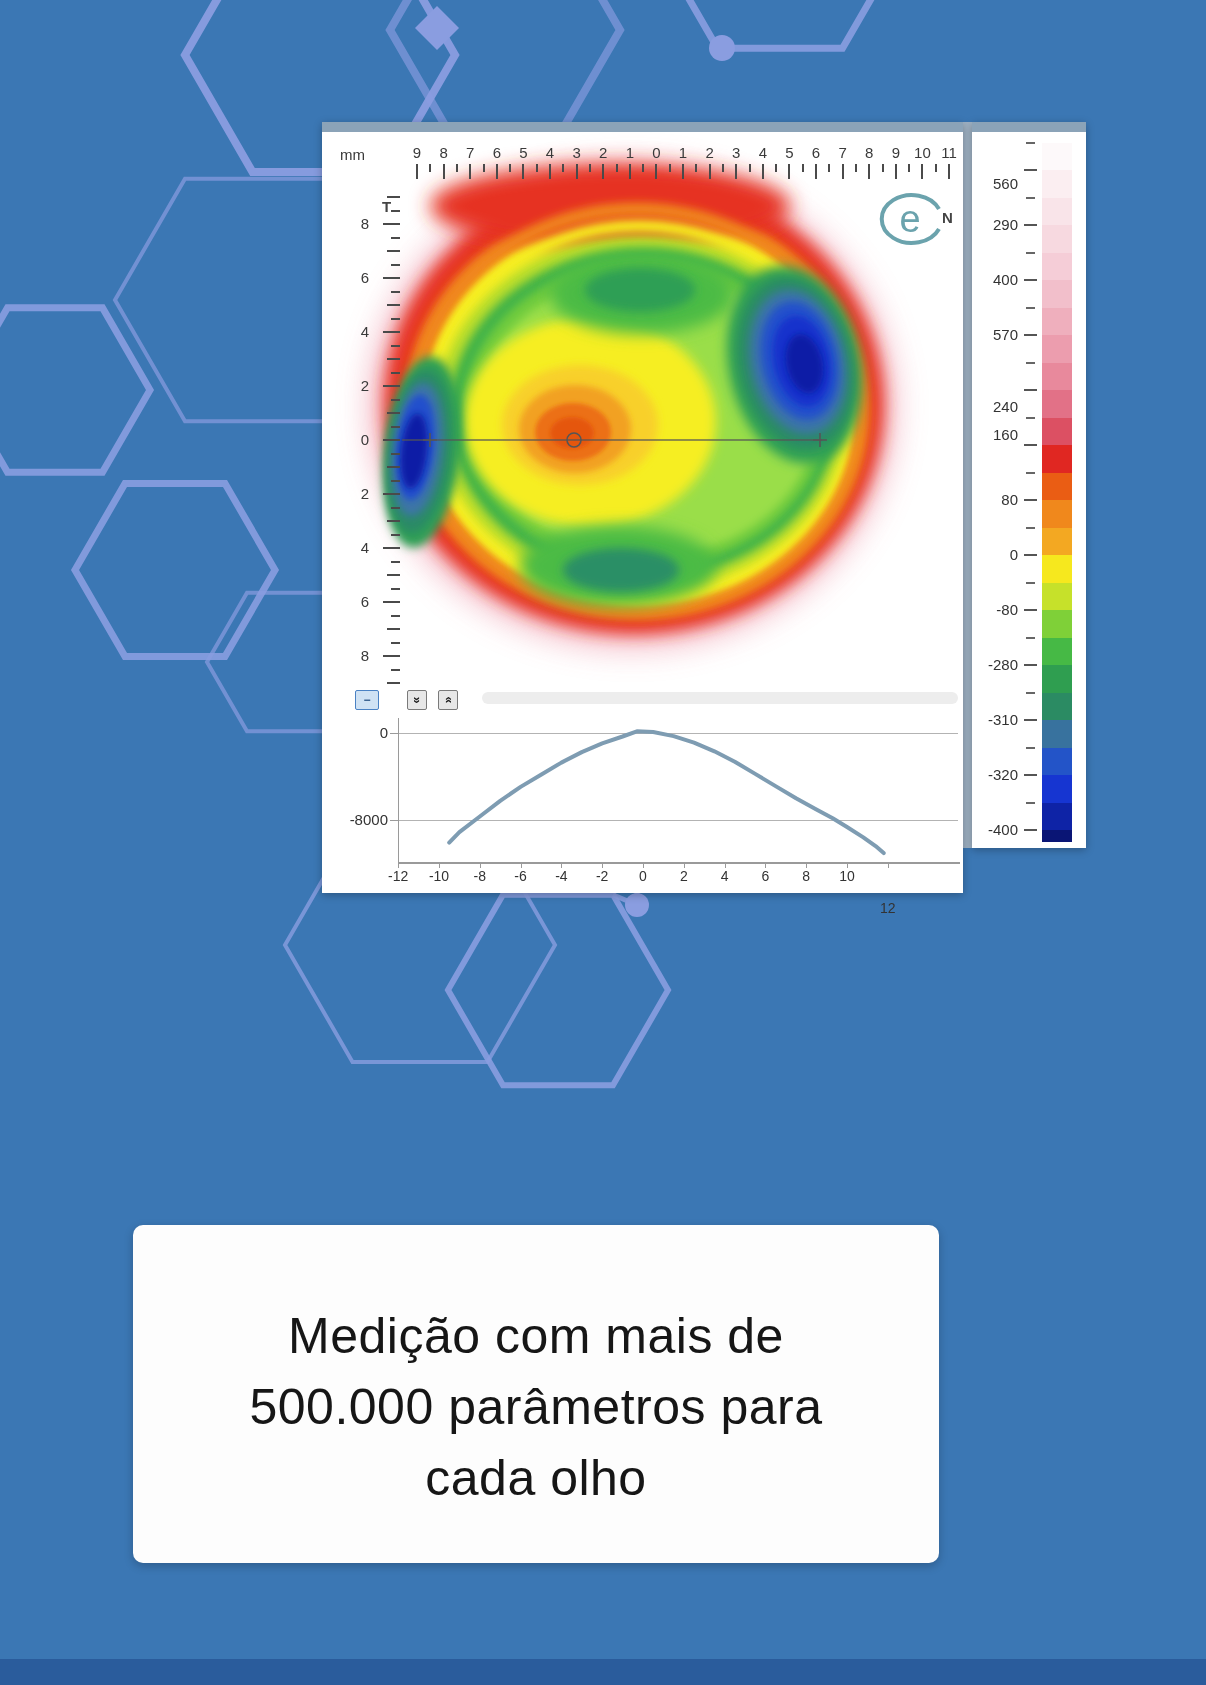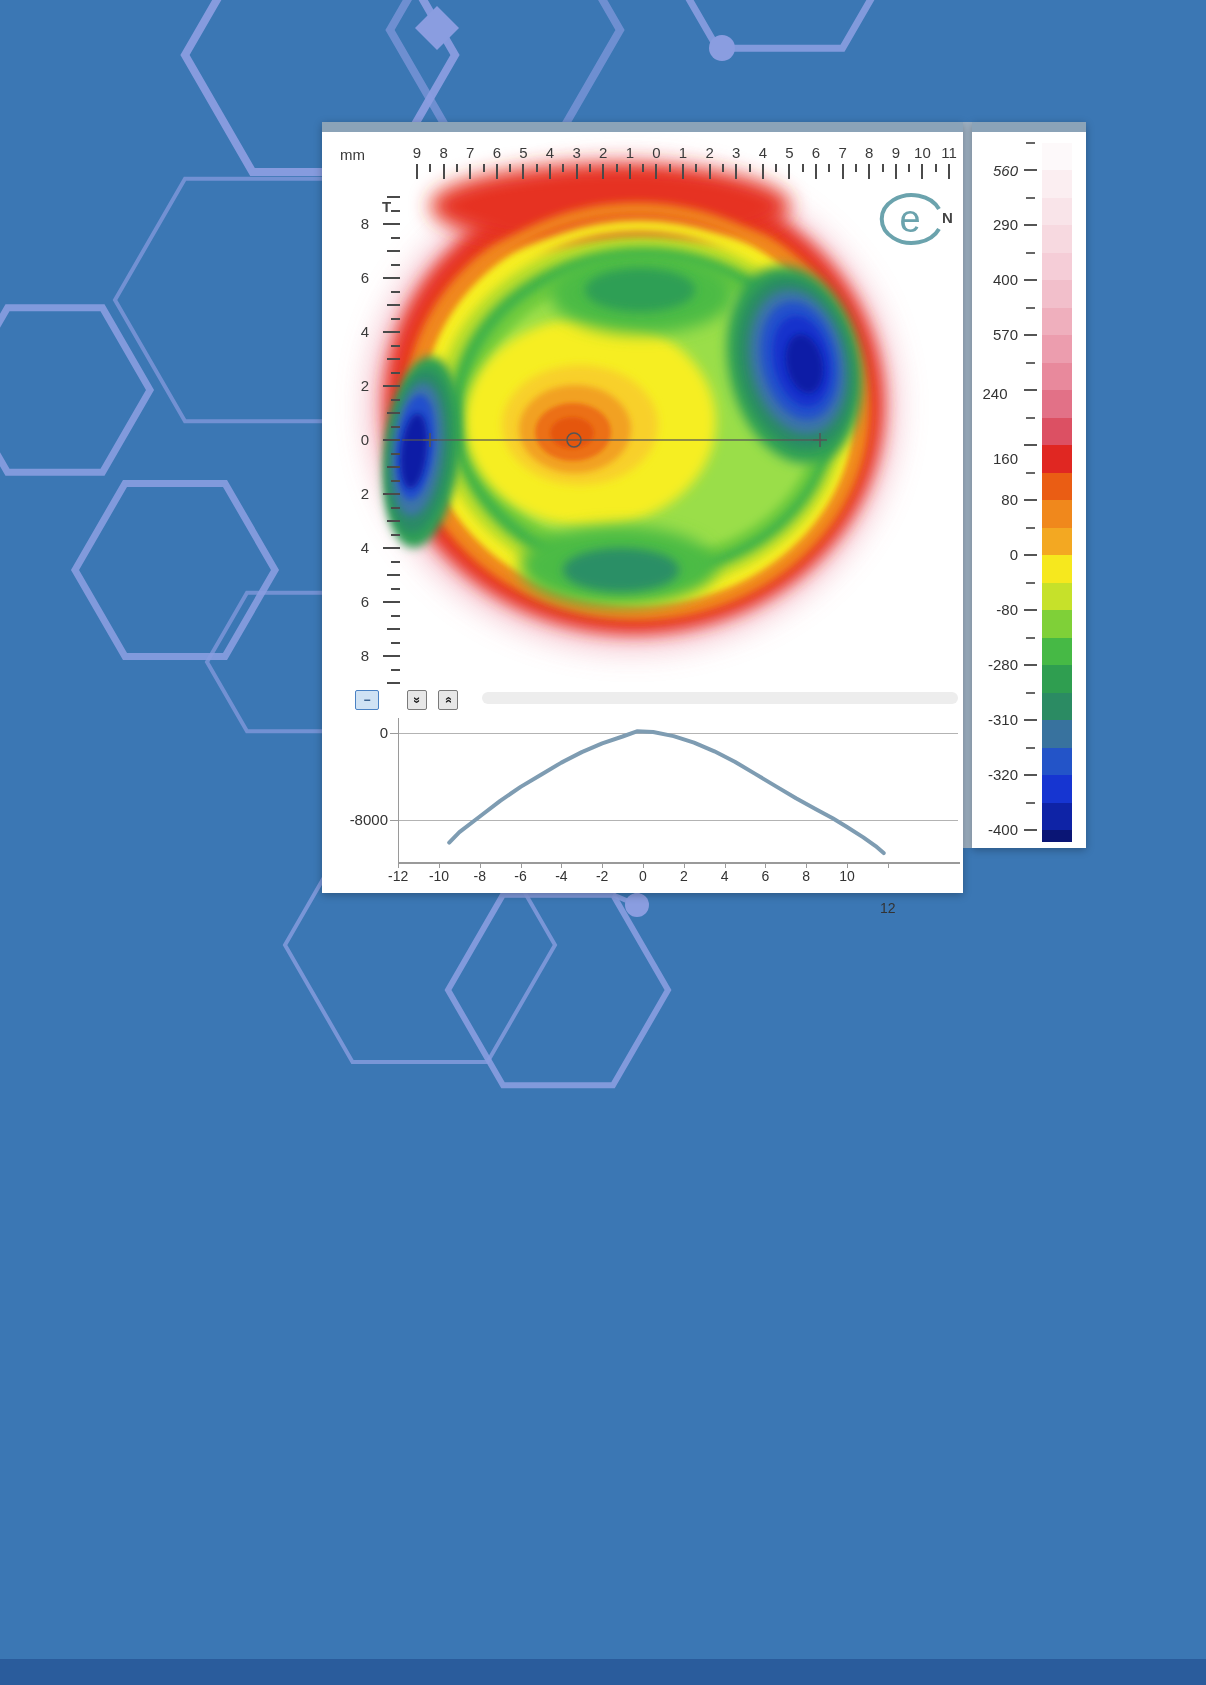--- a/index.html
+++ b/index.html
@@ -347,36 +347,36 @@
         <div class="cb-band" style="top: 460.5px; height: 27.5px; background: rgb(198, 225, 42);"></div>
         <div class="cb-band" style="top: 488px; height: 27.5px; background: rgb(127, 208, 56);"></div>
         <div class="cb-band" style="top: 515.5px; height: 27.5px; background: rgb(70, 185, 69);"></div>
         <div class="cb-band" style="top: 543px; height: 27.5px; background: rgb(47, 158, 80);"></div>
         <div class="cb-band" style="top: 570.5px; height: 27.5px; background: rgb(43, 139, 99);"></div>
         <div class="cb-band" style="top: 598px; height: 27.5px; background: rgb(56, 114, 158);"></div>
         <div class="cb-band" style="top: 625.5px; height: 27.5px; background: rgb(35, 84, 200);"></div>
         <div class="cb-band" style="top: 653px; height: 27.5px; background: rgb(22, 53, 209);"></div>
         <div class="cb-band" style="top: 680.5px; height: 27.5px; background: rgb(14, 35, 166);"></div>
         <div class="cb-band" style="top: 708px; height: 12px; background: rgb(10, 21, 117);"></div>
-        <div class="cb-lab" style="top: 40px; font-style: italic;">560</div>
+        <div class="cb-lab" style="top: 53px;">560</div>
         <div class="cb-major" style="top: 47px;"></div>
         <div class="cb-minor" style="top: 19.5px;"></div>
         <div class="cb-lab" style="top: 94px;">290</div>
         <div class="cb-major" style="top: 102px;"></div>
         <div class="cb-minor" style="top: 74.5px;"></div>
         <div class="cb-lab" style="top: 149px;">400</div>
         <div class="cb-major" style="top: 157px;"></div>
         <div class="cb-minor" style="top: 129.5px;"></div>
         <div class="cb-lab" style="top: 204px;">570</div>
         <div class="cb-major" style="top: 212px;"></div>
         <div class="cb-minor" style="top: 184.5px;"></div>
-        <div class="cb-lab" style="top: 263px; text-align: center;">240</div>
+        <div class="cb-lab" style="top: 276px;">240</div>
         <div class="cb-major" style="top: 267px;"></div>
         <div class="cb-minor" style="top: 239.5px;"></div>
-        <div class="cb-lab" style="top: 328px;">160</div>
+        <div class="cb-lab" style="top: 304px;">160</div>
         <div class="cb-major" style="top: 322px;"></div>
         <div class="cb-minor" style="top: 294.5px;"></div>
         <div class="cb-lab" style="top: 369px;">80</div>
         <div class="cb-major" style="top: 377px;"></div>
         <div class="cb-minor" style="top: 349.5px;"></div>
         <div class="cb-lab" style="top: 424px;">0</div>
         <div class="cb-major" style="top: 432px;"></div>
         <div class="cb-minor" style="top: 404.5px;"></div>
         <div class="cb-lab" style="top: 479px;">-80</div>
         <div class="cb-major" style="top: 487px;"></div>
@@ -389,15 +389,20 @@
         <div class="cb-minor" style="top: 569.5px;"></div>
         <div class="cb-lab" style="top: 644px;">-320</div>
         <div class="cb-major" style="top: 652px;"></div>
         <div class="cb-minor" style="top: 624.5px;"></div>
         <div class="cb-lab" style="top: 699px;">-400</div>
         <div class="cb-major" style="top: 707px;"></div>
         <div class="cb-minor" style="top: 679.5px;"></div>
       </div>
   </aside>
 
+  <div class="caption-card">
+    <div class="caption-line">Medição com mais de</div>
+    <div class="caption-line">500.000 parâmetros para</div>
+    <div class="caption-line">cada olho</div>
+  </div>
 
   <div class="footer-strip"></div>
 </div>
 
 </body></html>

